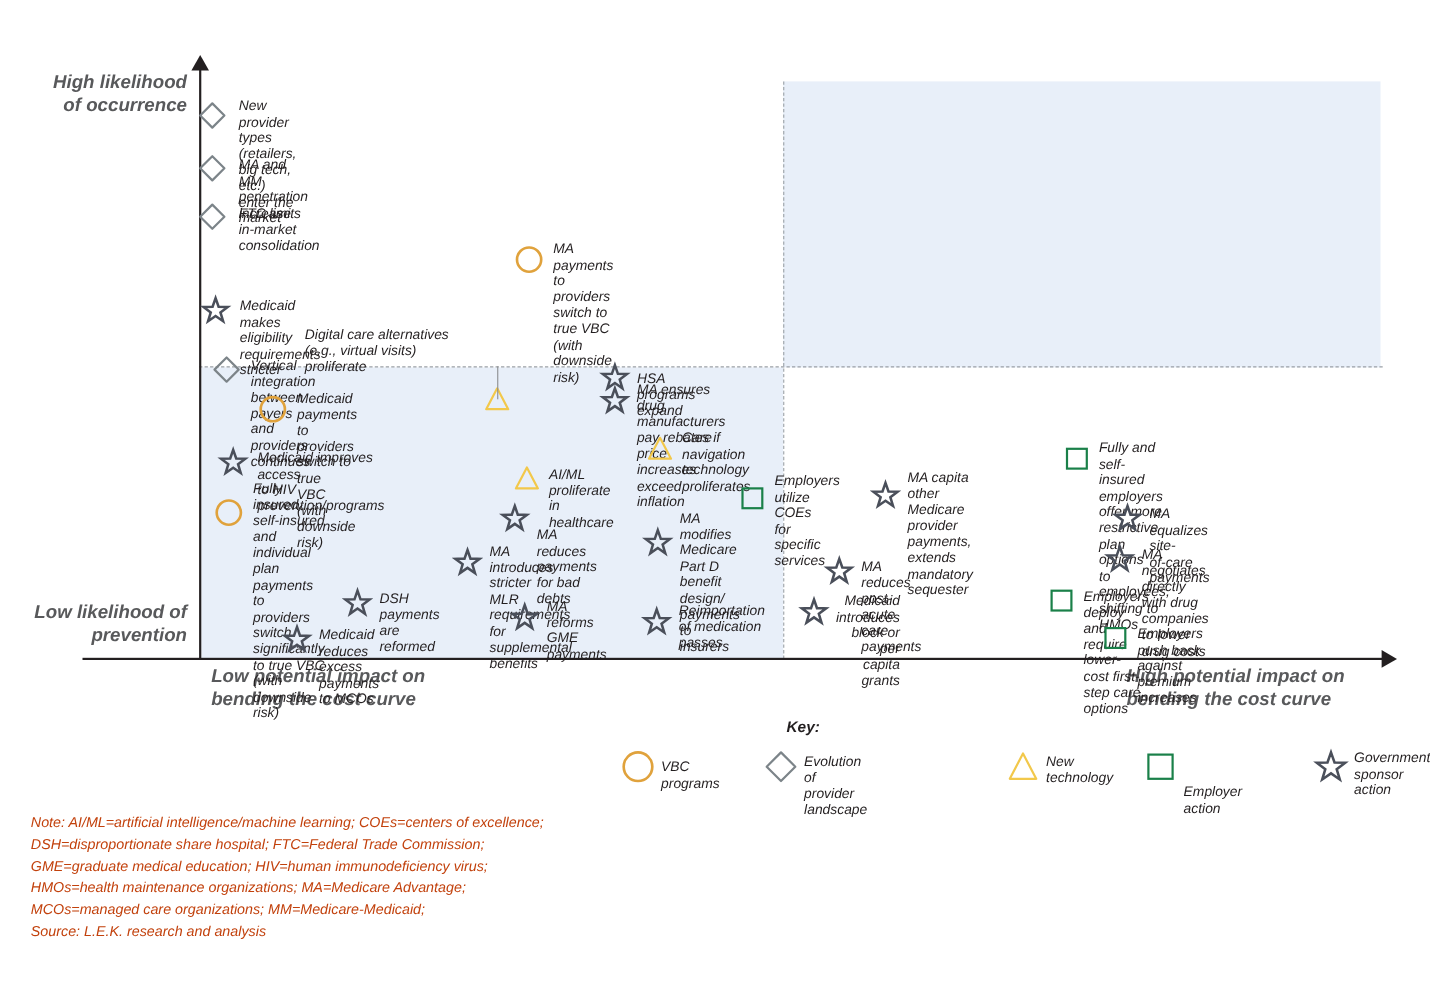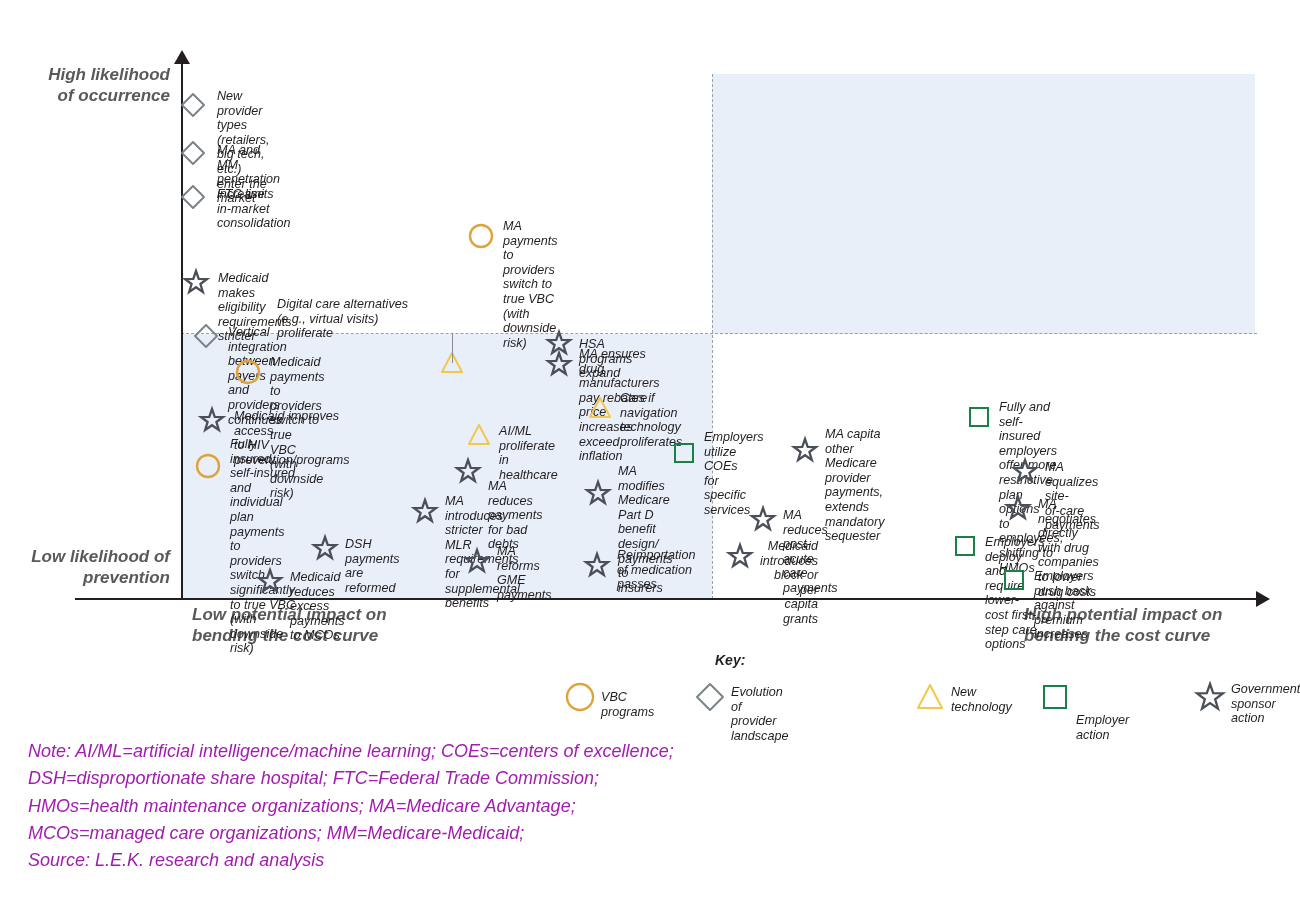--- a/index.html
+++ b/index.html
@@ -50,21 +50,21 @@
 
   
   #key{position:absolute;left:560px;top:636px;width:740px;height:90px;}
   .key-title{position:absolute;left:145px;top:0px;font-size:14px;font-weight:bold;color:#231f20;padding-left:10px;}
   .key-item{position:absolute;top:30px;}
   .key-item .kmk{position:absolute;left:0;top:0;}
   .key-item .klbl{position:absolute;font-size:12.6px;line-height:1.16;color:#231f20;white-space:pre-line;}
 
   
   #notes{position:absolute;left:28px;top:722px;width:760px;}
-  #notes div{font-size:18px;line-height:1.52;color:#a21caf;}
+  #notes div{font-size:13px;line-height:1.52;color:#c2410c;}
 </style>
 </head>
 <body>
 
 <div id="plot">
 
   <div class="shade shade-ur"></div>
   <div class="shade shade-ll"></div>
 
   <div class="dash-h"></div>
@@ -425,17 +425,18 @@
           <span class="klbl" style="left: 36px; top: 0px;">Government
 sponsor
 action</span>
         </div>
       </div>
   </div>
 
   <div id="notes">
       <div>Note: AI/ML=artificial intelligence/machine learning; COEs=centers of excellence;</div>
       <div>DSH=disproportionate share hospital; FTC=Federal Trade Commission;</div>
+      <div>GME=graduate medical education; HIV=human immunodeficiency virus;</div>
       <div>HMOs=health maintenance organizations; MA=Medicare Advantage;</div>
       <div>MCOs=managed care organizations; MM=Medicare-Medicaid;</div>
       <div>Source: L.E.K. research and analysis</div>
     </div>
 </div>
 
 </body></html>

